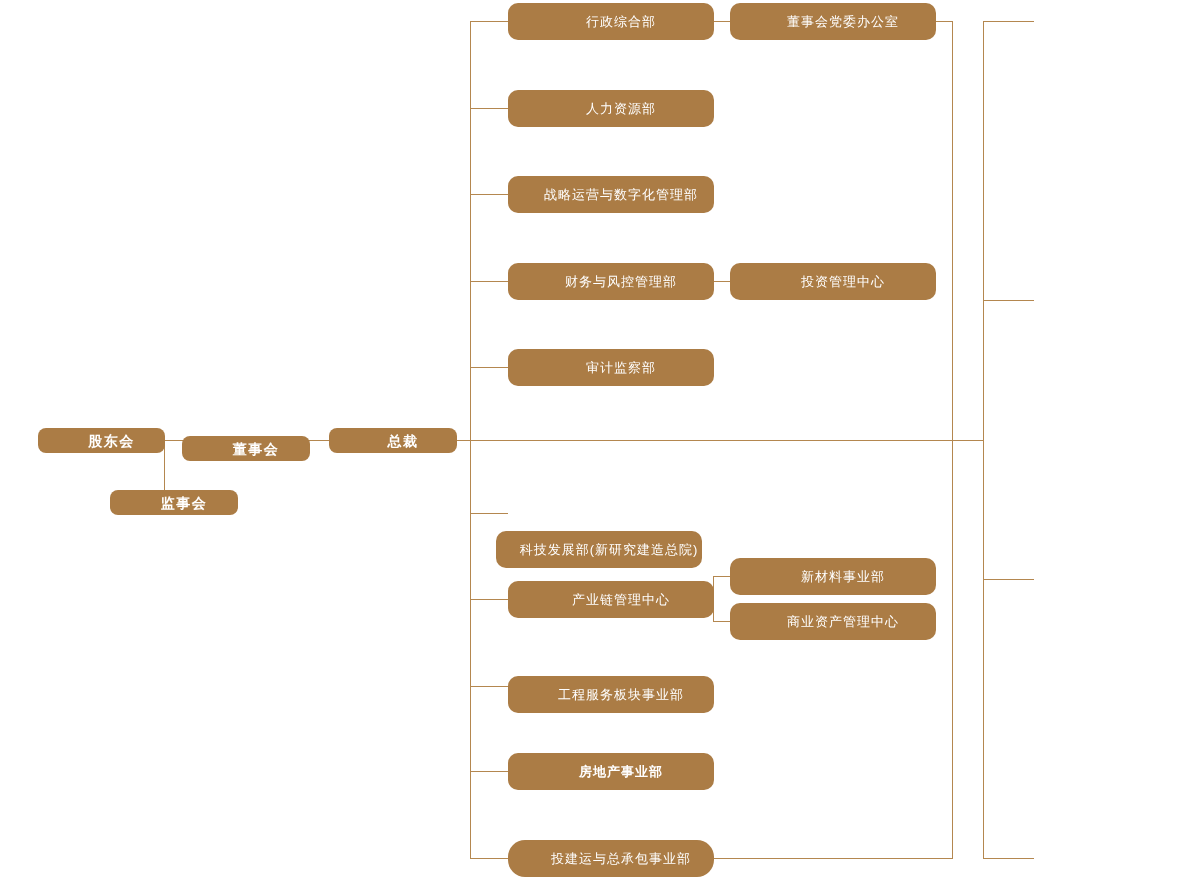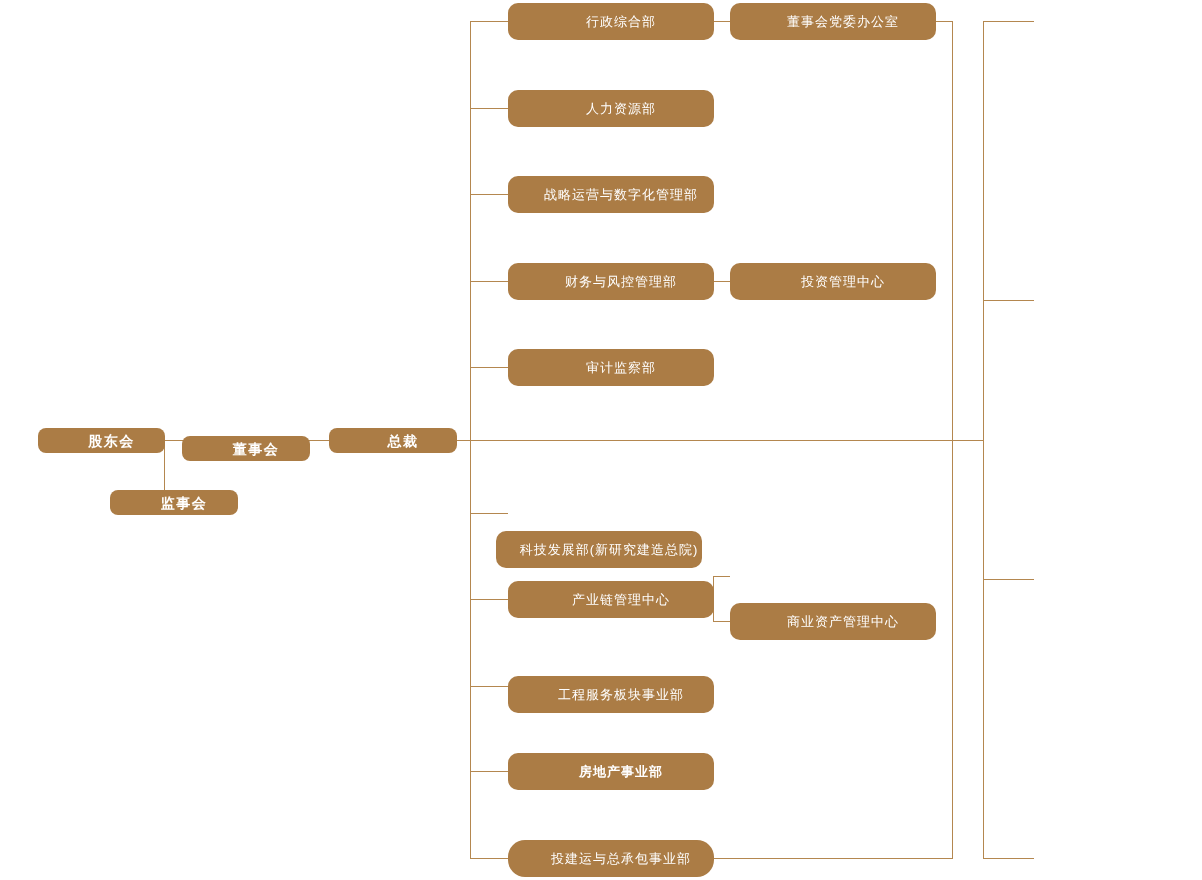--- a/index.html
+++ b/index.html
@@ -85,15 +85,16 @@
   <div class="node" style="left:508px;top:263px;width:186px;height:37px;">财务与风控管理部</div>
   <div class="node" style="left:508px;top:349px;width:186px;height:37px;">审计监察部</div>
   <div class="node" style="left:496px;top:495px;width:186px;height:37px;margin-top:36px;">科技发展部(新研究建造总院)</div>
   <div class="node" style="left:508px;top:581px;width:186px;height:37px;">产业链管理中心</div>
   <div class="node" style="left:508px;top:668px;width:186px;height:37px;margin-top:8px;">工程服务板块事业部</div>
   <div class="node" style="left:508px;top:753px;width:186px;height:37px;font-weight:bold;">房地产事业部</div>
   <div class="node" style="left:508px;top:840px;width:186px;height:37px;border-radius:17px;">投建运与总承包事业部</div>
 
   <div class="node" style="left:730px;top:3px;width:186px;height:37px;">董事会党委办公室</div>
   <div class="node" style="left:730px;top:263px;width:186px;height:37px;">投资管理中心</div>
+  <div class="node" style="left:730px;top:558px;width:186px;height:37px;">新材料事业部</div>
   <div class="node" style="left:730px;top:603px;width:186px;height:37px;">商业资产管理中心</div>
 
 </div>
 
 </body></html>

